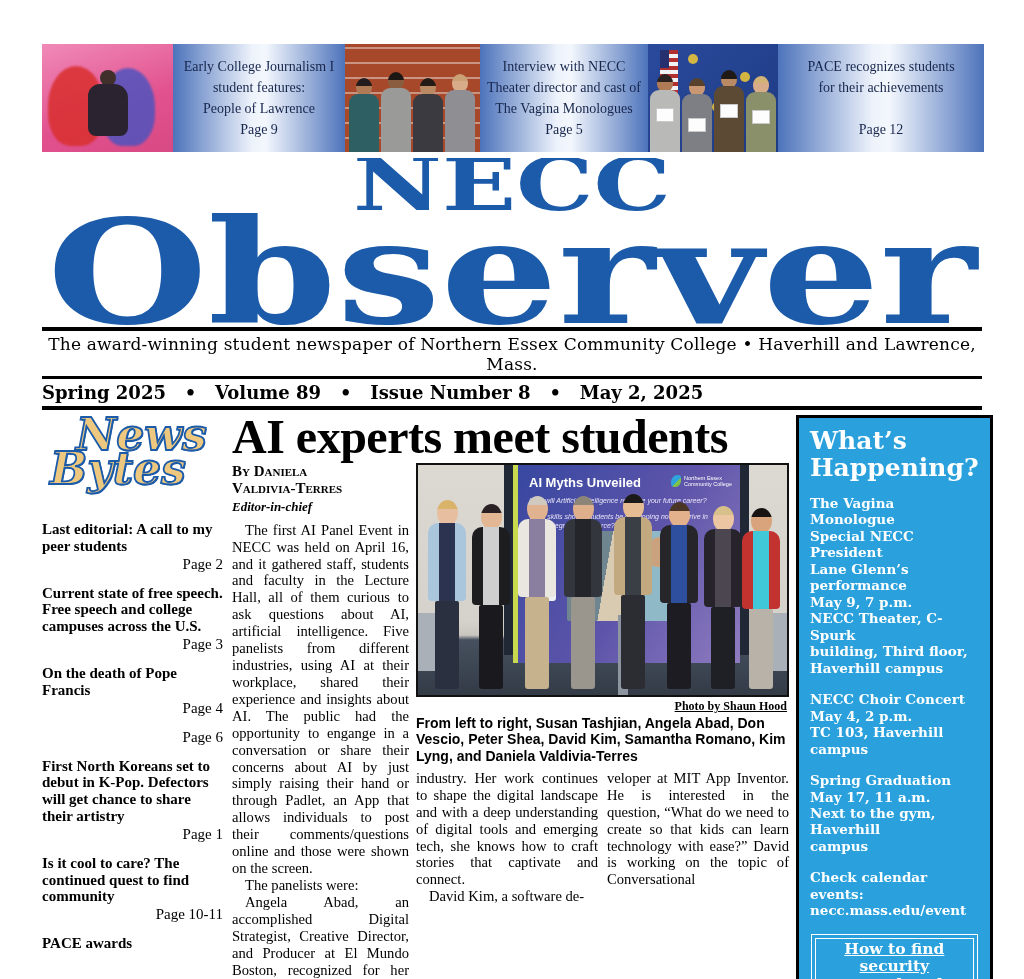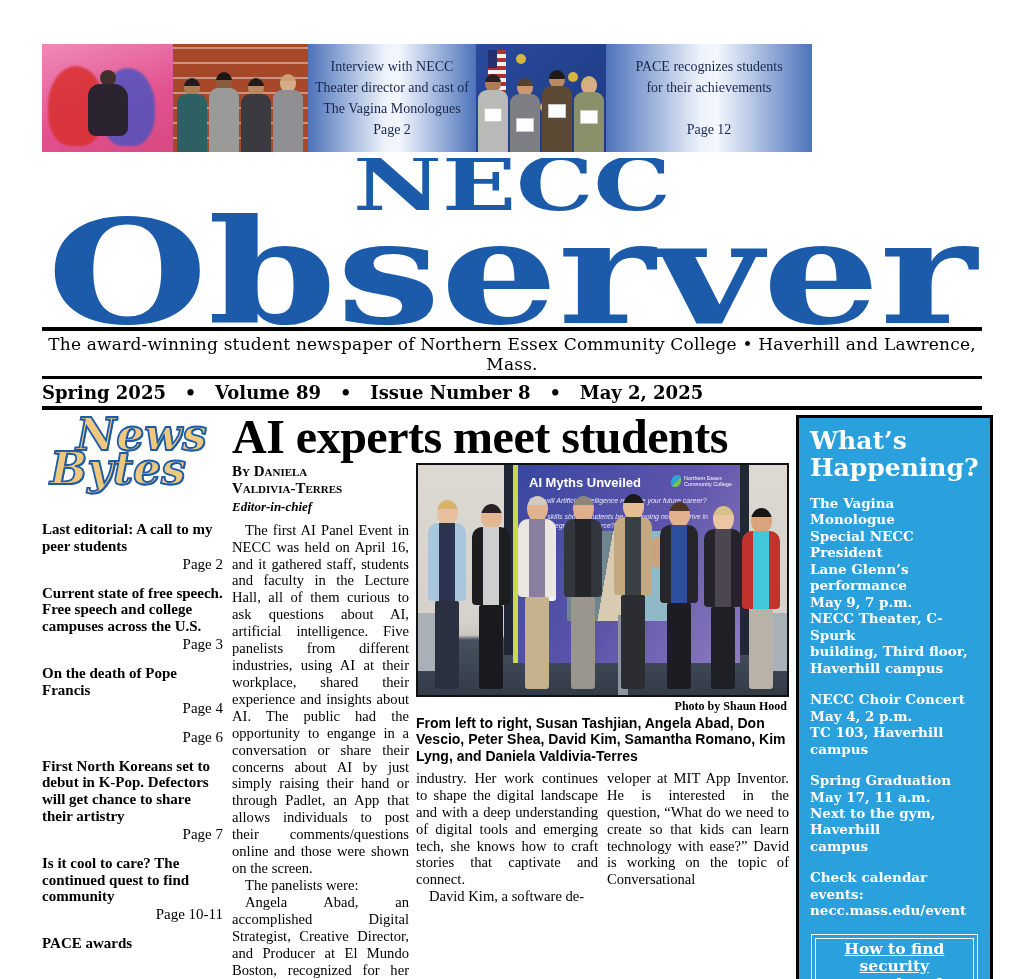--- a/index.html
+++ b/index.html
@@ -102,21 +102,21 @@
   .chair.cl { left:-8px; } .chair.cr { right:-8px; }
   .cooler { position:absolute; left:116px; top:92px; width:22px; height:44px; background:#eef0f2; border-radius:3px; }
 
   .person { position:absolute; bottom:6px; width:46px; }
   .p-head { width:21px; height:25px; border-radius:50% 50% 46% 46%; margin:0 auto;
             background: linear-gradient(180deg,var(--hair) 0 38%,var(--skin) 38%); }
   .p-torso { width:38px; height:78px; border-radius:10px 10px 4px 4px; margin:-2px auto 0;
              background: linear-gradient(90deg,var(--top) 0 30%,var(--shirt,var(--top)) 30% 70%,var(--top) 70%); }
   .p-legs { width:24px; height:var(--leg,88px); margin:0 auto; border-radius:2px 2px 3px 3px; background:var(--pants); }
 
-  .credit { text-align:right; font-weight:700; font-size:12px; margin:2px 2px 0 0; }
+  .credit { text-align:right; font-weight:700; font-size:12px; margin:2px 2px 0 0;text-decoration:underline; }
   .caption { font-family:"Liberation Sans",sans-serif; font-weight:700; font-size:14px; line-height:1.16; margin:1px 0 6px; }
   .two-cols { display:flex; gap:9px; flex:1; }
   .tcol { flex:1; display:flex; flex-direction:column; }
 
   
   .sidebar { flex:1; border:3px solid #000; background:#2aa1dc; color:#fff; padding:8px 11px; height:568px; }
   .wh { font-family:"DejaVu Serif",serif; font-weight:700; font-size:25px; line-height:1.06;
         white-space:pre-line; margin:2px 0 14px; }
   .event { font-family:"DejaVu Serif",serif; font-weight:700; font-size:13.5px; line-height:1.22;
            white-space:pre-line; margin-bottom:15px; }
@@ -129,20 +129,26 @@
 
 <div class="page">
 
   <div class="banner">
     <div class="b-img img1 w1">
       <div class="blob-red"></div>
       <div class="blob-blue"></div>
       <div class="fig-head"></div>
       <div class="fig-body"></div>
     </div>
+    <div class="b-box w2">
+      <span>Early College Journalism I
+student features:
+People of Lawrence
+Page 9</span>
+    </div>
     <div class="b-img img2 w3">
       <div class="mini" style="left:4px;">
         <div class="mh" style="background:linear-gradient(180deg,#241c1c 0 45%,#b07a57 45%);"></div>
         <div class="mt" style="background:#2e5f63;"></div>
       </div>
       <div class="mini" style="left:36px;">
         <div class="mh" style="background:linear-gradient(180deg,#1d1714 0 42%,#8a5d3f 42%);"></div>
         <div class="mt" style="background:#9a9a98;height:64px;"></div>
       </div>
       <div class="mini" style="left:68px;">
@@ -151,21 +157,21 @@
       </div>
       <div class="mini" style="left:100px;">
         <div class="mh" style="background:linear-gradient(180deg,#caa276 0 40%,#d8ab89 40%);"></div>
         <div class="mt" style="background:#8f8f93;height:62px;"></div>
       </div>
     </div>
     <div class="b-box w4">
       <span>Interview with NECC
 Theater director and cast of
 The Vagina Monologues
-Page 2</span>
+Page 5</span>
     </div>
     <div class="b-img img3 w5">
       <div class="flag"></div>
       <div class="dot" style="left:40px;top:10px;"></div>
       <div class="dot" style="left:92px;top:28px;"></div>
       <div class="dot" style="left:64px;top:58px;"></div>
       <div class="mini" style="left:2px;">
         <div class="mh" style="background:linear-gradient(180deg,#2b2220 0 45%,#b07a57 45%);"></div>
         <div class="mt" style="background:#b9b9b7;height:62px;"></div>
           <div class="cert"></div>
@@ -226,21 +232,21 @@
       </div>
       <div class="nb-item">
         <div class="nb-title">On the death of Pope Francis</div>
         <div class="nb-page">Page 4</div>
       </div>
       <div class="nb-item">
         <div class="nb-page">Page 6</div>
       </div>
       <div class="nb-item">
         <div class="nb-title">First North Koreans set to debut in K-Pop. Defectors will get chance to share their artistry</div>
-        <div class="nb-page">Page 7</div>
+        <div class="nb-page">Page 1</div>
       </div>
       <div class="nb-item">
         <div class="nb-title">Is it cool to care? The continued quest to find community</div>
         <div class="nb-page">Page 10-11</div>
       </div>
       <div class="nb-item">
         <div class="nb-title">PACE awards</div>
 
       </div>
 

